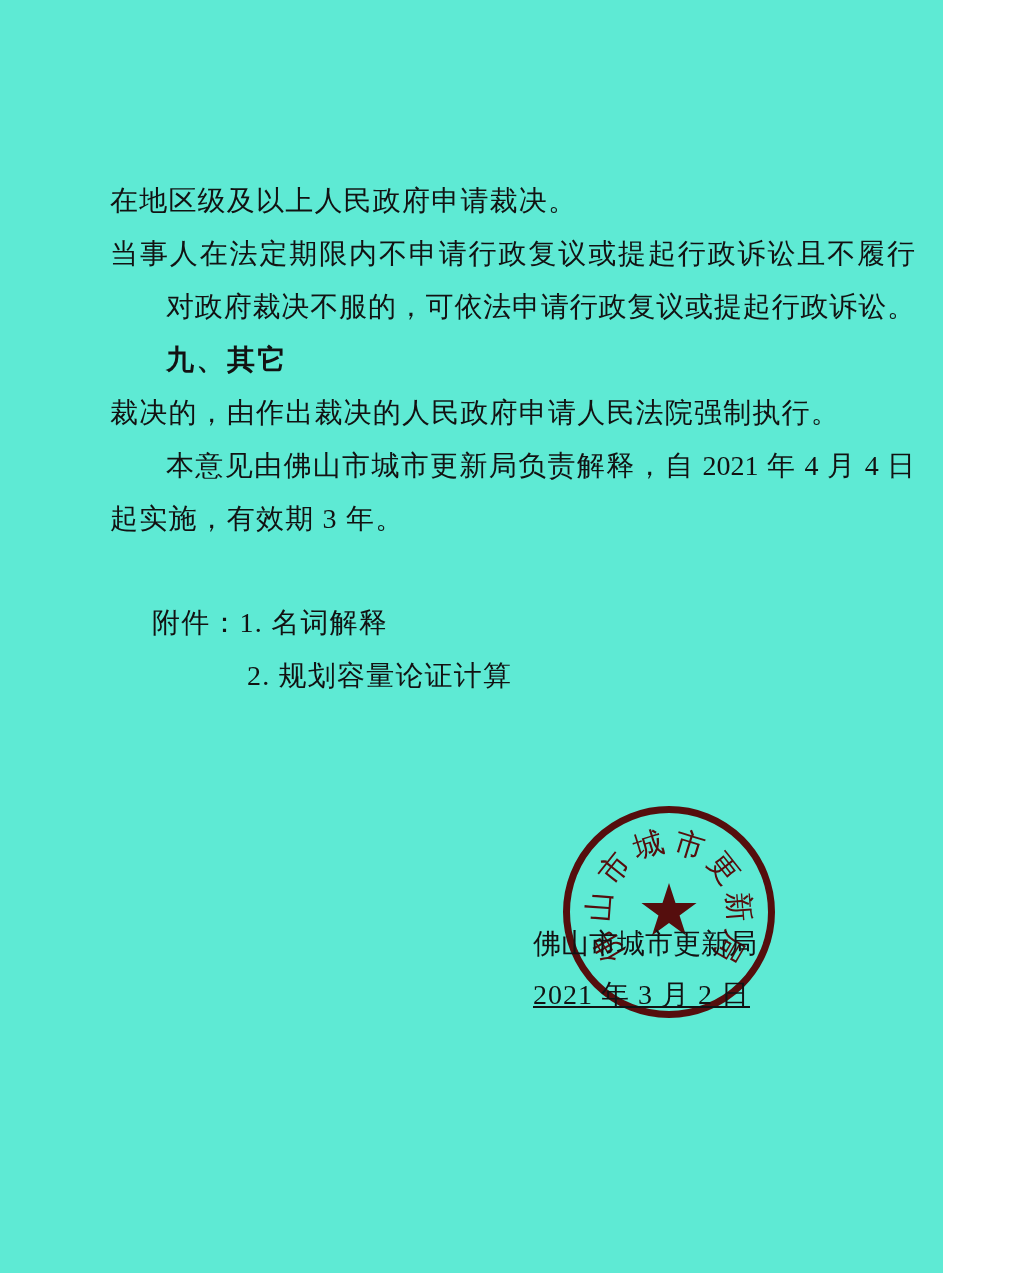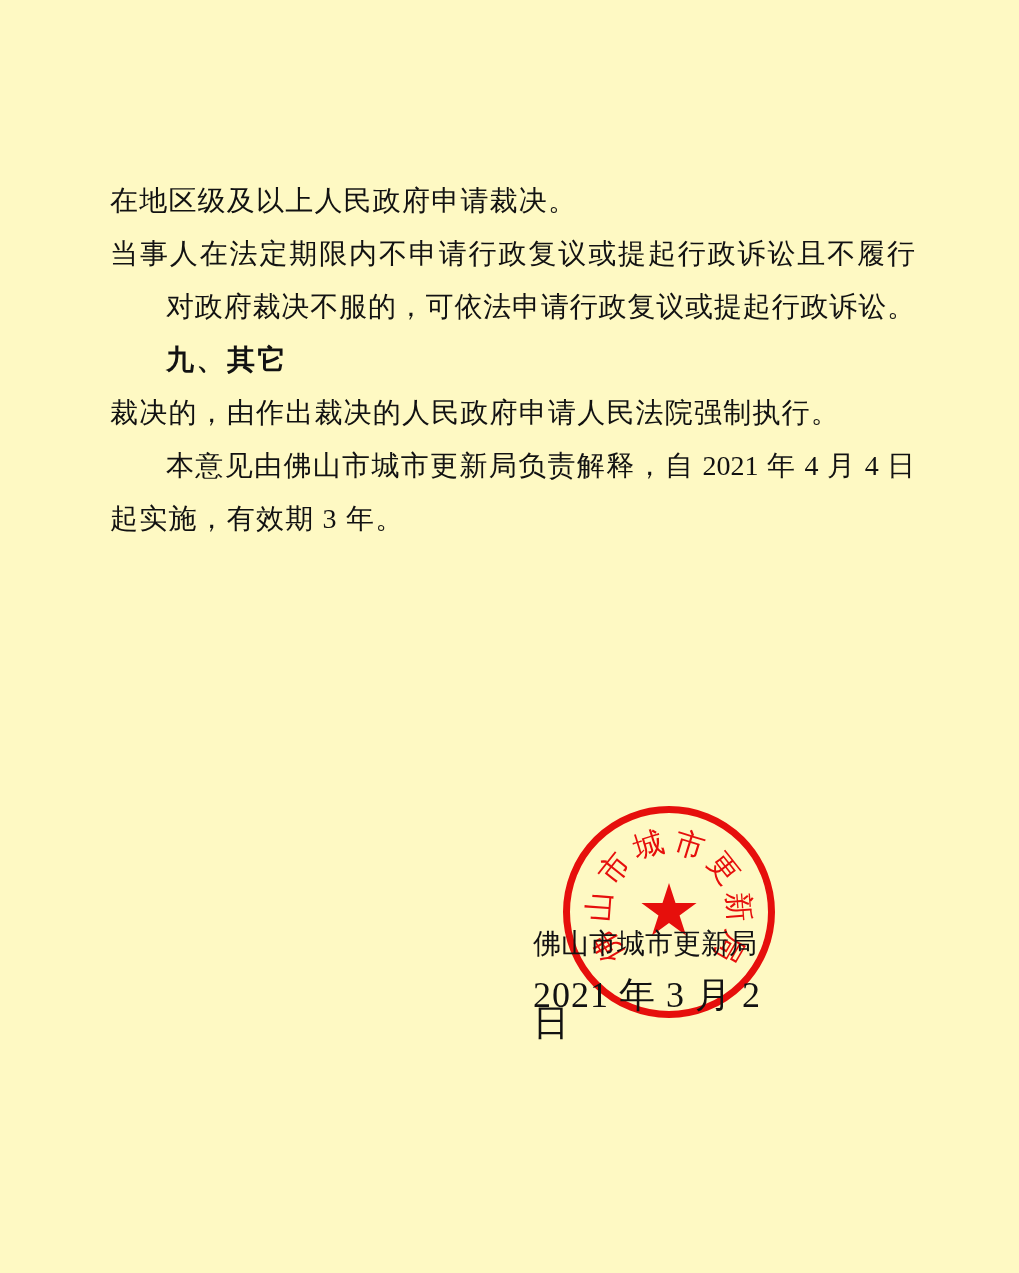--- a/index.html
+++ b/index.html
@@ -1,23 +1,24 @@
 <!DOCTYPE html>
 <html style="--seal-red: #e60505;"><head>
 <meta charset="utf-8">
 <style>
   :root { --seal-red: #e60505; --ink: #121212; }
   html,body { margin:0; padding:0; }
   .page {
     position: relative;
-    width: 1019px; height: 1273px;
-    background: #fef9c3;
+    width: 923px; height: 1273px;
+    background: #5eead4;
     overflow: hidden;
     font-family: "Liberation Serif", "DejaVu Serif", serif;
     color: var(--ink);
+    padding-left: 20px;
   }
   .body-block {
     position: absolute;
     left: 110px; top: 174px;
     width: 805px;
   }
   .line {
     font-size: 28px;
     line-height: 53px;
     height: 53px;
@@ -71,37 +72,41 @@
   }
 
   
   .sig-block {
     position: absolute;
     left: 533px; top: 930px;
     width: 272px;
     text-align: left;
   }
   .sig-org  { font-size: 28px; line-height: 28px; letter-spacing: 0; }
-  .sig-date { font-size: 36px; line-height: 28px; margin-top: 23px; letter-spacing: 1px; }
+  .sig-date { font-size: 28px; line-height: 28px; margin-top: 23px; letter-spacing: 1px; text-decoration: underline; }
 </style>
 </head>
 <body>
 
 <div class="page">
 
   <div class="body-block">
     <div class="line">在地区级及以上人民政府申请裁决。</div>
     <div class="line full">当事人在法定期限内不申请行政复议或提起行政诉讼且不履行</div>
     <div class="line indent full">对政府裁决不服的，可依法申请行政复议或提起行政诉讼。</div>
     <div class="line indent heading">九、其它</div>
     <div class="line">裁决的，由作出裁决的人民政府申请人民法院强制执行。</div>
     <div class="line indent full">本意见由佛山市城市更新局负责解释，自 2021 年 4 月 4 日</div>
     <div class="line">起实施，有效期 3 年。</div>
   </div>
 
+  <div class="att-block">
+    <div class="line">附件：1. 名词解释</div>
+    <div class="line att2">2. 规划容量论证计算</div>
+  </div>
 
   <div class="seal">
     <div class="seal-ring"></div>
     <svg class="seal-star" width="62" height="58" viewBox="-31 -30 62 58">
       <polygon id="sealStarPoly" points="0,-29 6.52,-8.96 27.58,-8.96 10.54,3.42 17.05,23.46 0,11.08 -17.05,23.46 -10.54,3.42 -27.58,-8.96 -6.52,-8.96" fill="#e60505"></polygon>
     </svg>
     <div class="seal-arc" id="sealArc">
         <span class="seal-char" style="transform: translate(-50%, -50%) rotate(-120deg) translateY(-70px);">佛</span>
         <span class="seal-char" style="transform: translate(-50%, -50%) rotate(-85.7143deg) translateY(-70px);">山</span>
         <span class="seal-char" style="transform: translate(-50%, -50%) rotate(-51.4286deg) translateY(-70px);">市</span>

